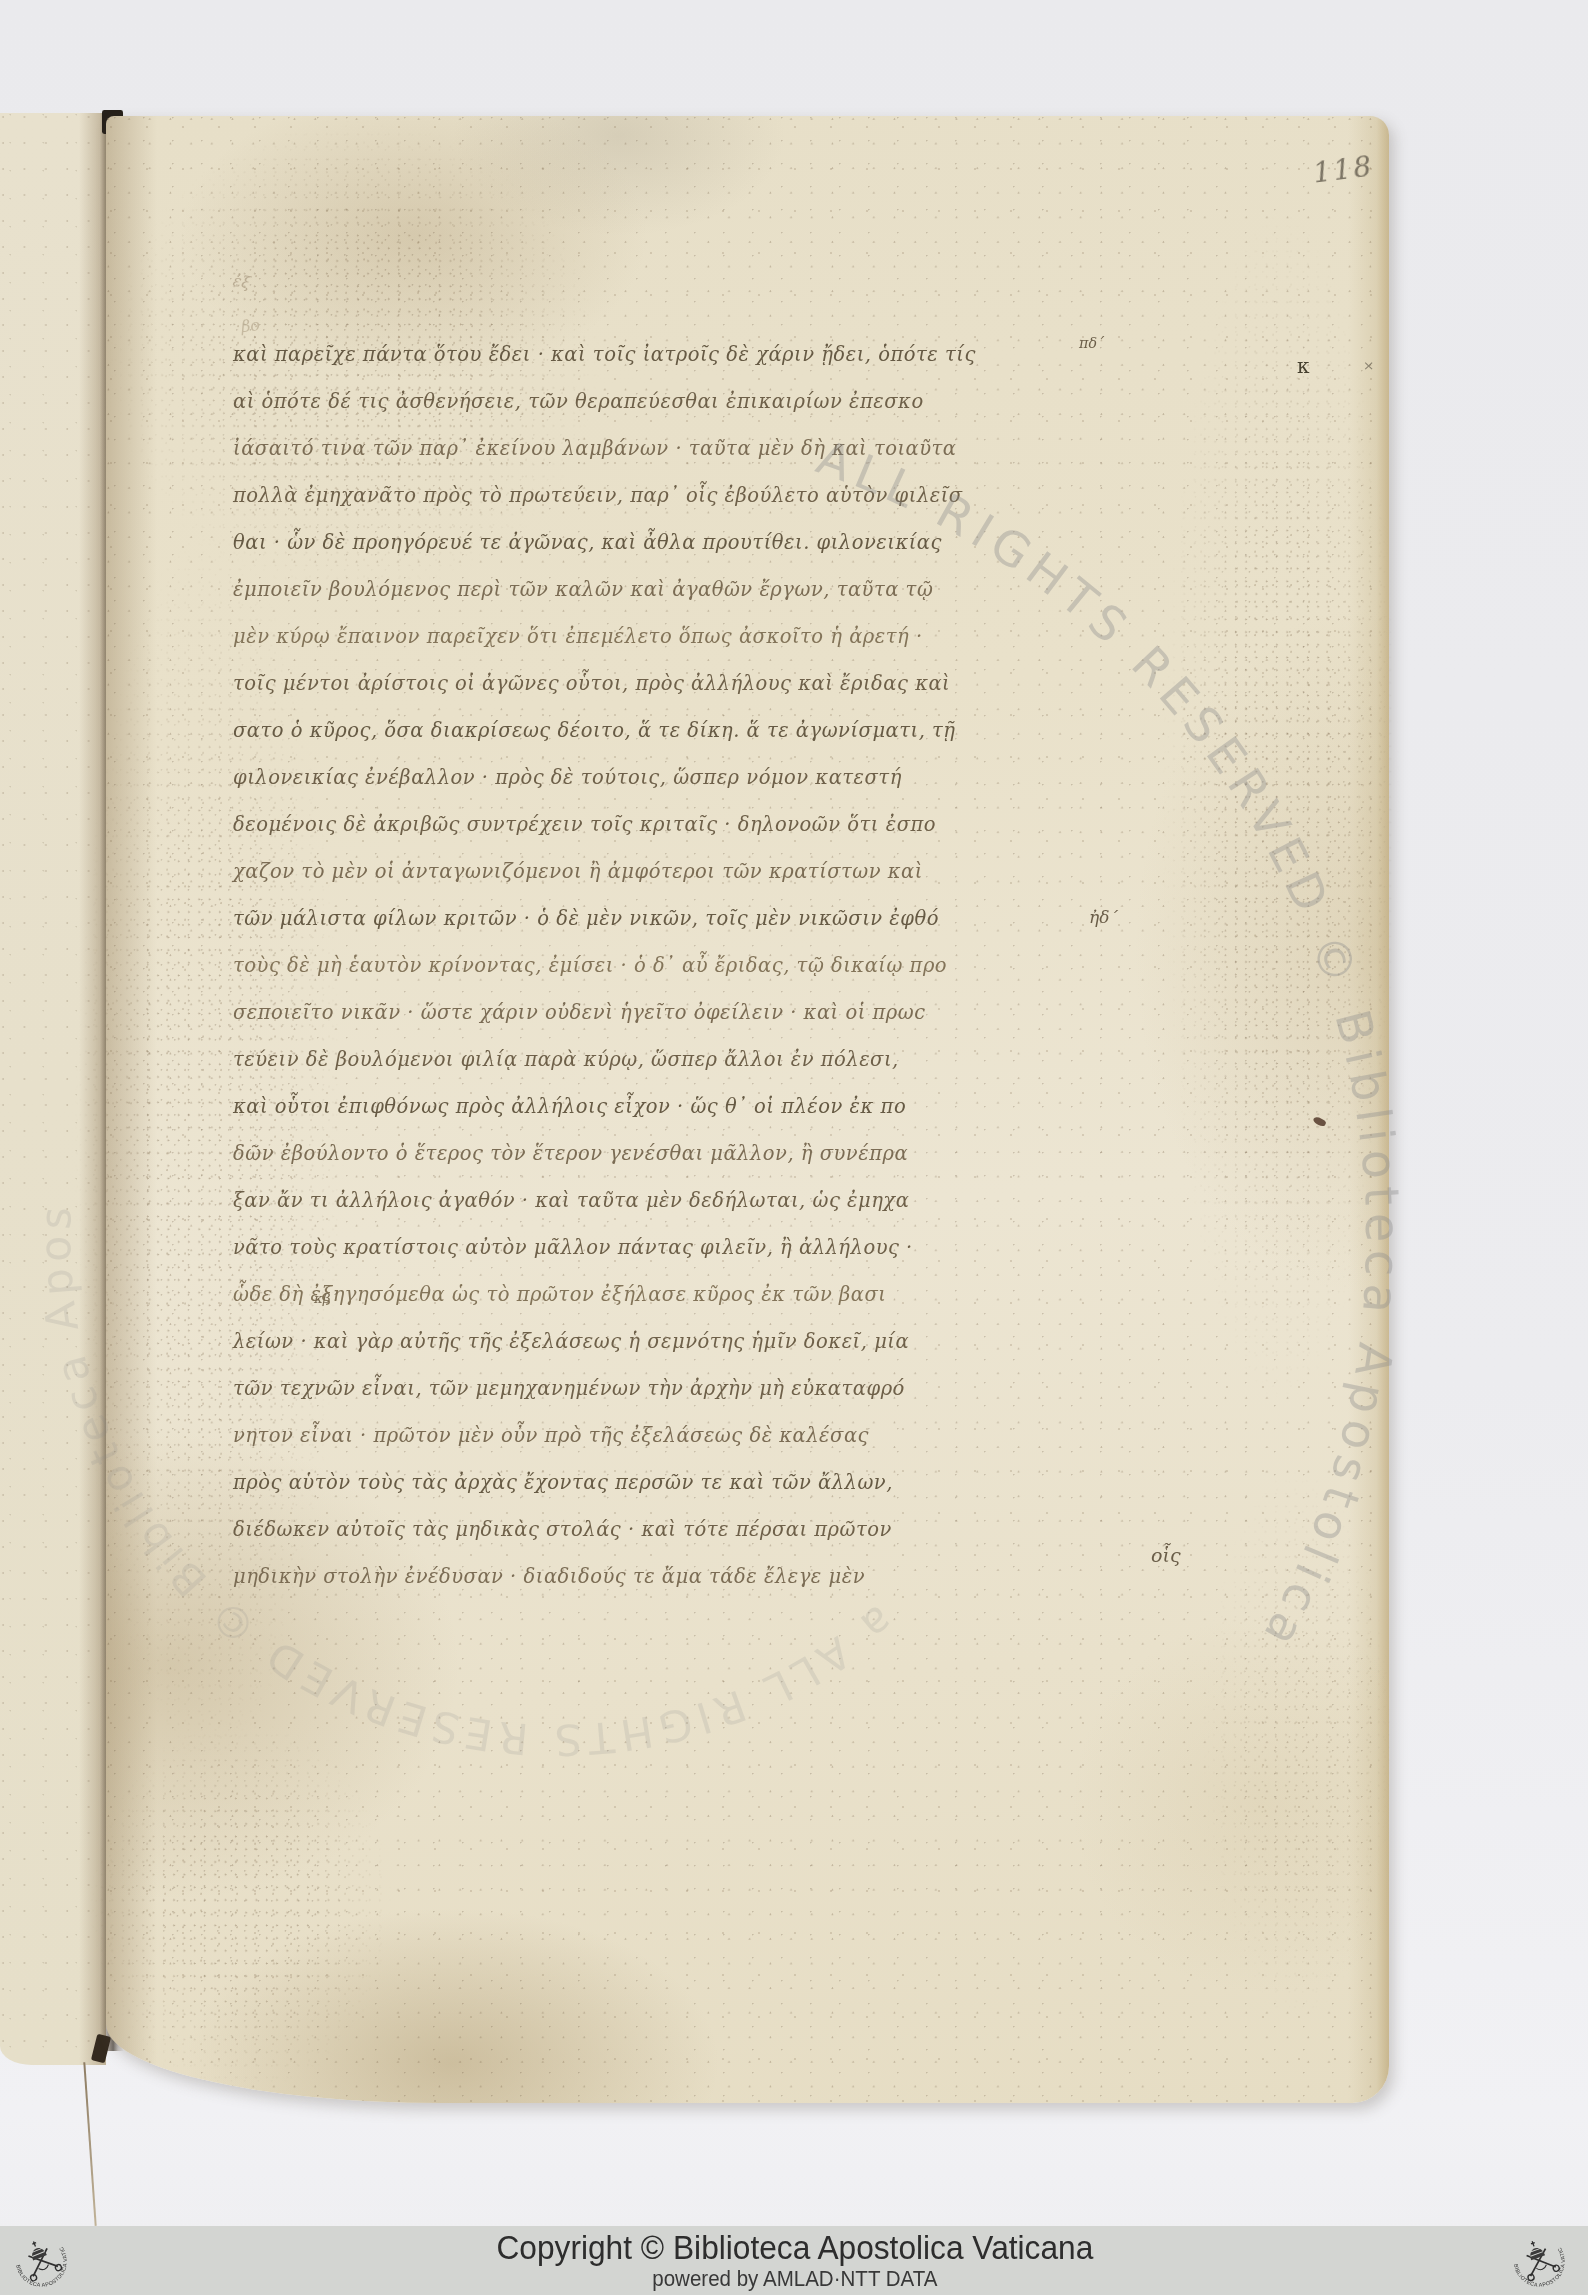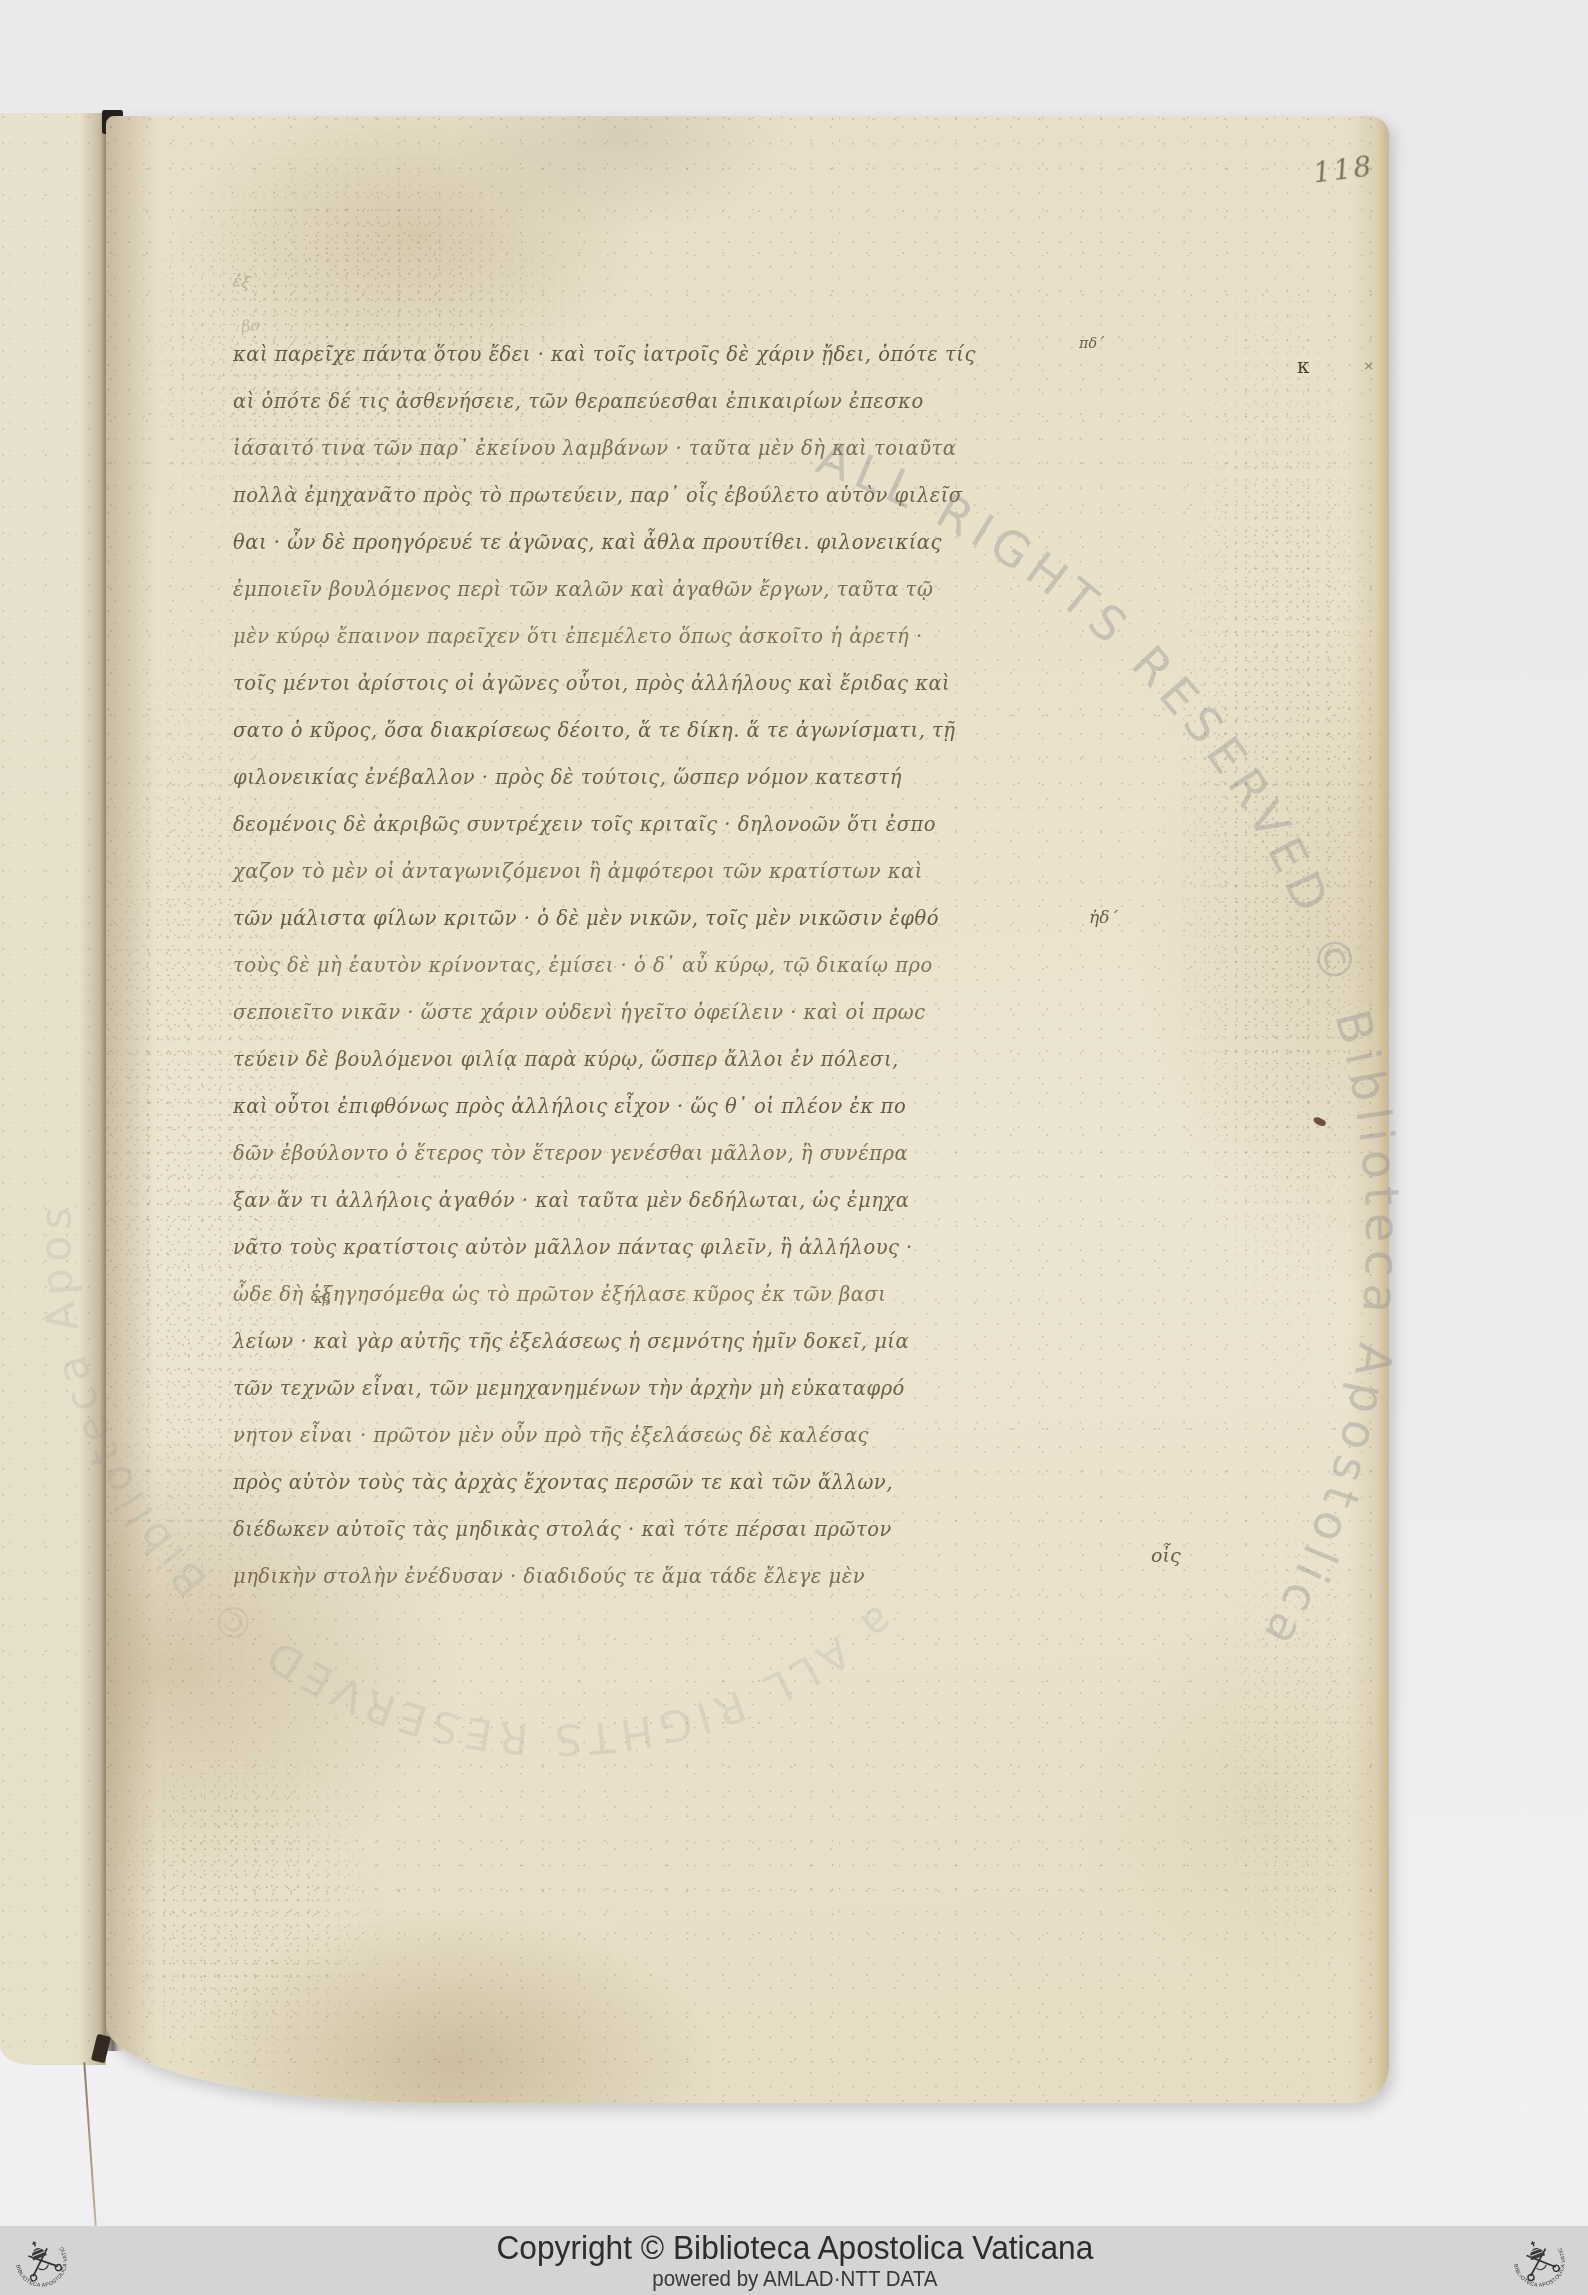--- a/index.html
+++ b/index.html
@@ -121,21 +121,21 @@
         <div class="tline">πολλὰ ἐμηχανᾶτο πρὸς τὸ πρωτεύειν, παρ᾽ οἷς ἐβούλετο αὑτὸν φιλεῖσ</div>
         <div class="tline">θαι · ὧν δὲ προηγόρευέ τε ἀγῶνας, καὶ ἆθλα προυτίθει. φιλονεικίας</div>
         <div class="tline">ἐμποιεῖν βουλόμενος περὶ τῶν καλῶν καὶ ἀγαθῶν ἔργων, ταῦτα τῷ</div>
         <div class="tline">μὲν κύρῳ ἔπαινον παρεῖχεν ὅτι ἐπεμέλετο ὅπως ἀσκοῖτο ἡ ἀρετή ·</div>
         <div class="tline">τοῖς μέντοι ἀρίστοις οἱ ἀγῶνες οὗτοι, πρὸς ἀλλήλους καὶ ἔριδας καὶ</div>
         <div class="tline">σατο ὁ κῦρος, ὅσα διακρίσεως δέοιτο, ἅ τε δίκη. ἅ τε ἀγωνίσματι, τῇ</div>
         <div class="tline">φιλονεικίας ἐνέβαλλον · πρὸς δὲ τούτοις, ὥσπερ νόμον κατεστή</div>
         <div class="tline">δεομένοις δὲ ἀκριβῶς συντρέχειν τοῖς κριταῖς · δηλονοῶν ὅτι ἐσπο</div>
         <div class="tline">χαζον τὸ μὲν οἱ ἀνταγωνιζόμενοι ἢ ἀμφότεροι τῶν κρατίστων καὶ</div>
         <div class="tline">τῶν μάλιστα φίλων κριτῶν · ὁ δὲ μὲν νικῶν, τοῖς μὲν νικῶσιν ἐφθό</div>
-        <div class="tline">τοὺς δὲ μὴ ἑαυτὸν κρίνοντας, ἐμίσει · ὁ δ᾽ αὖ κύρῳ, τῷ δικαίῳ προ</div>
+        <div class="tline">τοὺς δὲ μὴ ἑαυτὸν κρίνοντας, ἐμίσει · ὁ δ᾽ αὖ ἔριδας, τῷ δικαίῳ προ</div>
         <div class="tline">σεποιεῖτο νικᾶν · ὥστε χάριν οὐδενὶ ἡγεῖτο ὀφείλειν · καὶ οἱ πρωϲ</div>
         <div class="tline">τεύειν δὲ βουλόμενοι φιλίᾳ παρὰ κύρῳ, ὥσπερ ἄλλοι ἐν πόλεσι,</div>
         <div class="tline">καὶ οὗτοι ἐπιφθόνως πρὸς ἀλλήλοις εἶχον · ὥς θ᾽ οἱ πλέον ἐκ πο</div>
         <div class="tline">δῶν ἐβούλοντο ὁ ἕτερος τὸν ἕτερον γενέσθαι μᾶλλον, ἢ συνέπρα</div>
         <div class="tline">ξαν ἄν τι ἀλλήλοις ἀγαθόν · καὶ ταῦτα μὲν δεδήλωται, ὡς ἐμηχα</div>
         <div class="tline">νᾶτο τοὺς κρατίστοις αὐτὸν μᾶλλον πάντας φιλεῖν, ἢ ἀλλήλους ·</div>
         <div class="tline">ὧδε δὴ ἐξηγησόμεθα ὡς τὸ πρῶτον ἐξήλασε κῦρος ἐκ τῶν βασι</div>
         <div class="tline">λείων · καὶ γὰρ αὐτῆς τῆς ἐξελάσεως ἡ σεμνότης ἡμῖν δοκεῖ, μία</div>
         <div class="tline">τῶν τεχνῶν εἶναι, τῶν μεμηχανημένων τὴν ἀρχὴν μὴ εὐκαταφρό</div>
         <div class="tline">νητον εἶναι · πρῶτον μὲν οὖν πρὸ τῆς ἐξελάσεως δὲ καλέσας</div>

